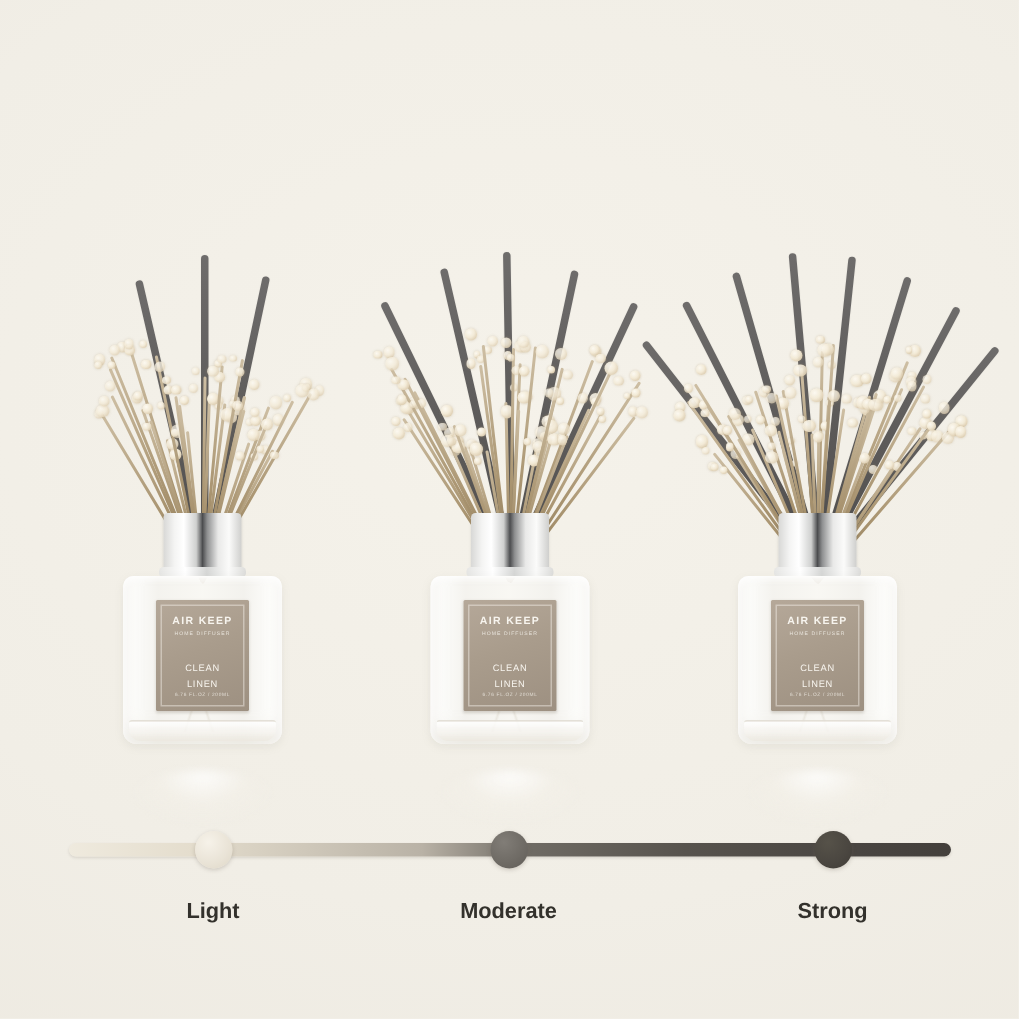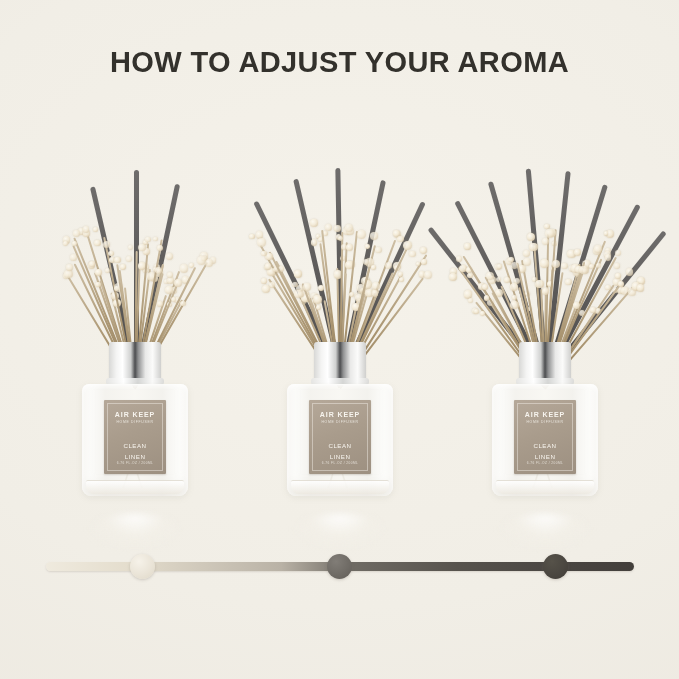--- a/index.html
+++ b/index.html
@@ -300,21 +300,20 @@
   .lbl-light { left: 96px; }
   .lbl-moderate { left: 293px; }
   .lbl-strong { left: 509px; }
 </style>
 </head>
 <body>
 
 <div id="stage">
 
   <div class="header">
-    <h1 class="title">HOW TO ADJUST YOUR AROMA</h1>
   </div>
 
   <div class="diffusers">
 
     <div class="diffuser d1">
       <div class="reeds">
         <div class="reed" style="transform:rotate(-13deg); height:196px;"></div>
         <div class="reed" style="transform:rotate(0deg); height:208px;"></div>
         <div class="reed" style="transform:rotate(12deg); height:198px;"></div>
       </div>
@@ -737,14 +736,19 @@
     </div>
 
   </div>
 
   <div class="scale">
     <div class="track"></div>
     <div class="dot dot-light"></div>
     <div class="dot dot-moderate"></div>
     <div class="dot dot-strong"></div>
   </div>
+  <div class="scale-labels">
+    <span class="scale-label lbl-light">Light</span>
+    <span class="scale-label lbl-moderate">Moderate</span>
+    <span class="scale-label lbl-strong">Strong</span>
+  </div>
 
 </div>
 
 </body></html>

